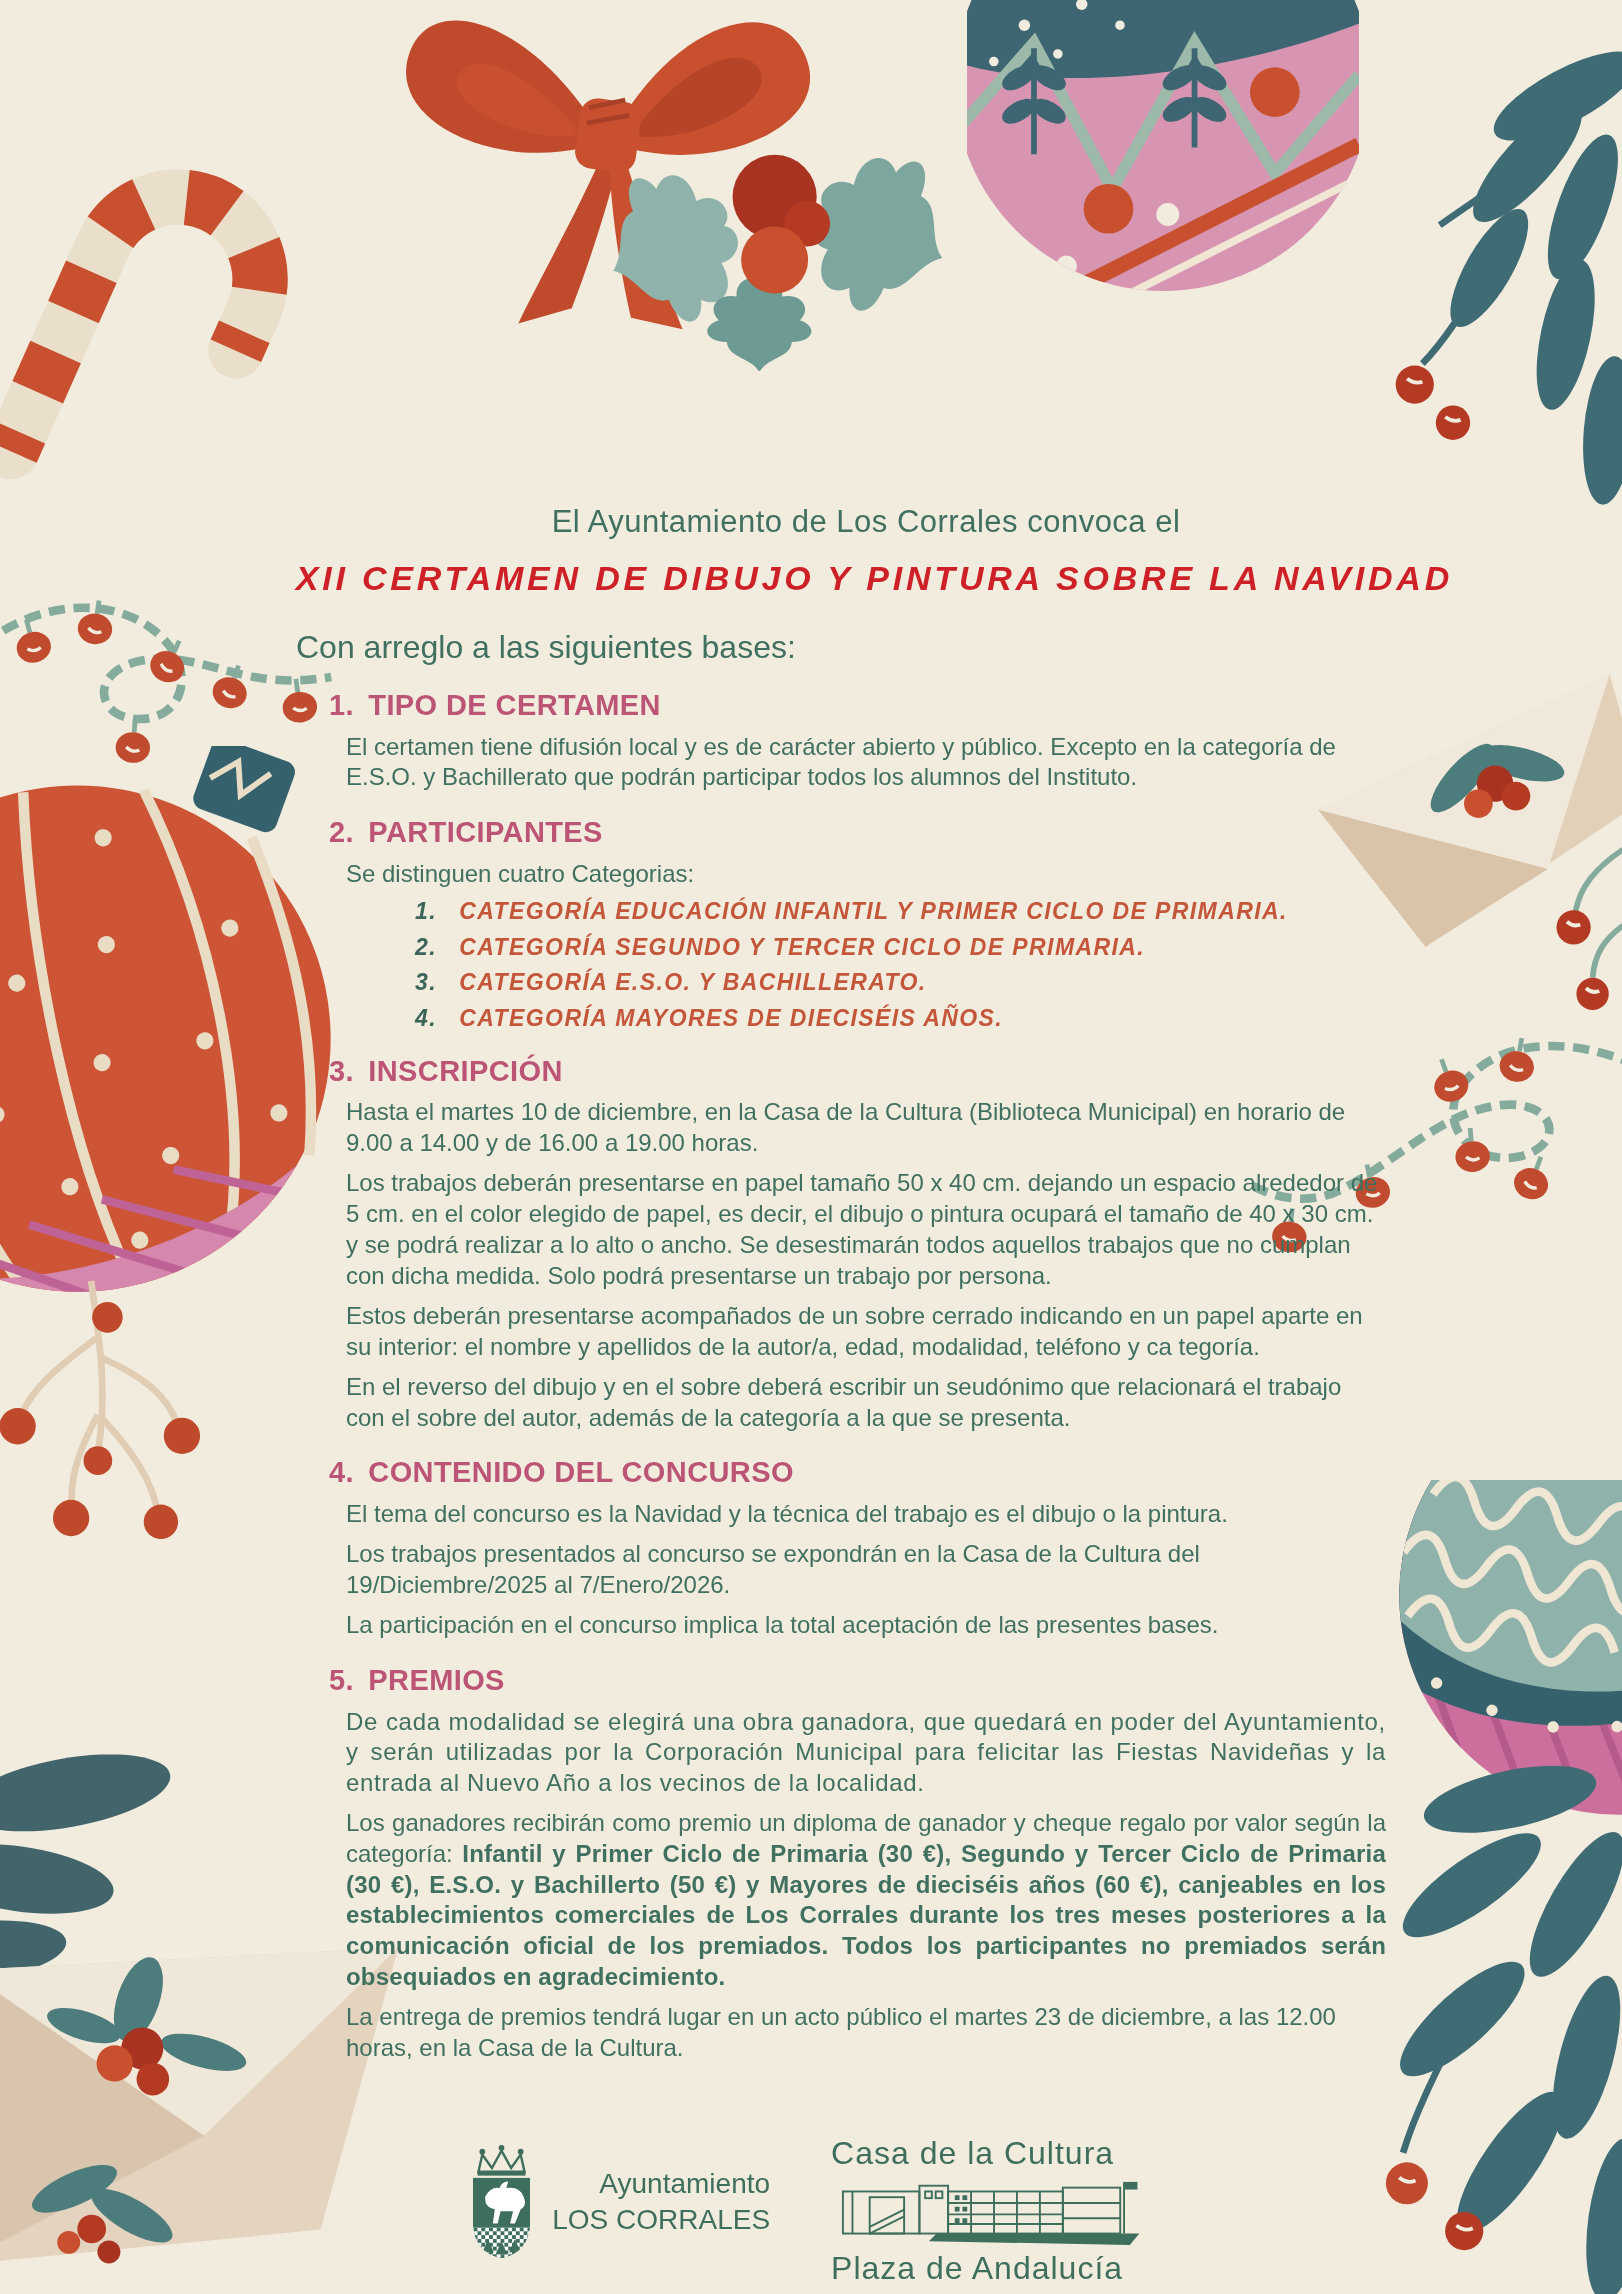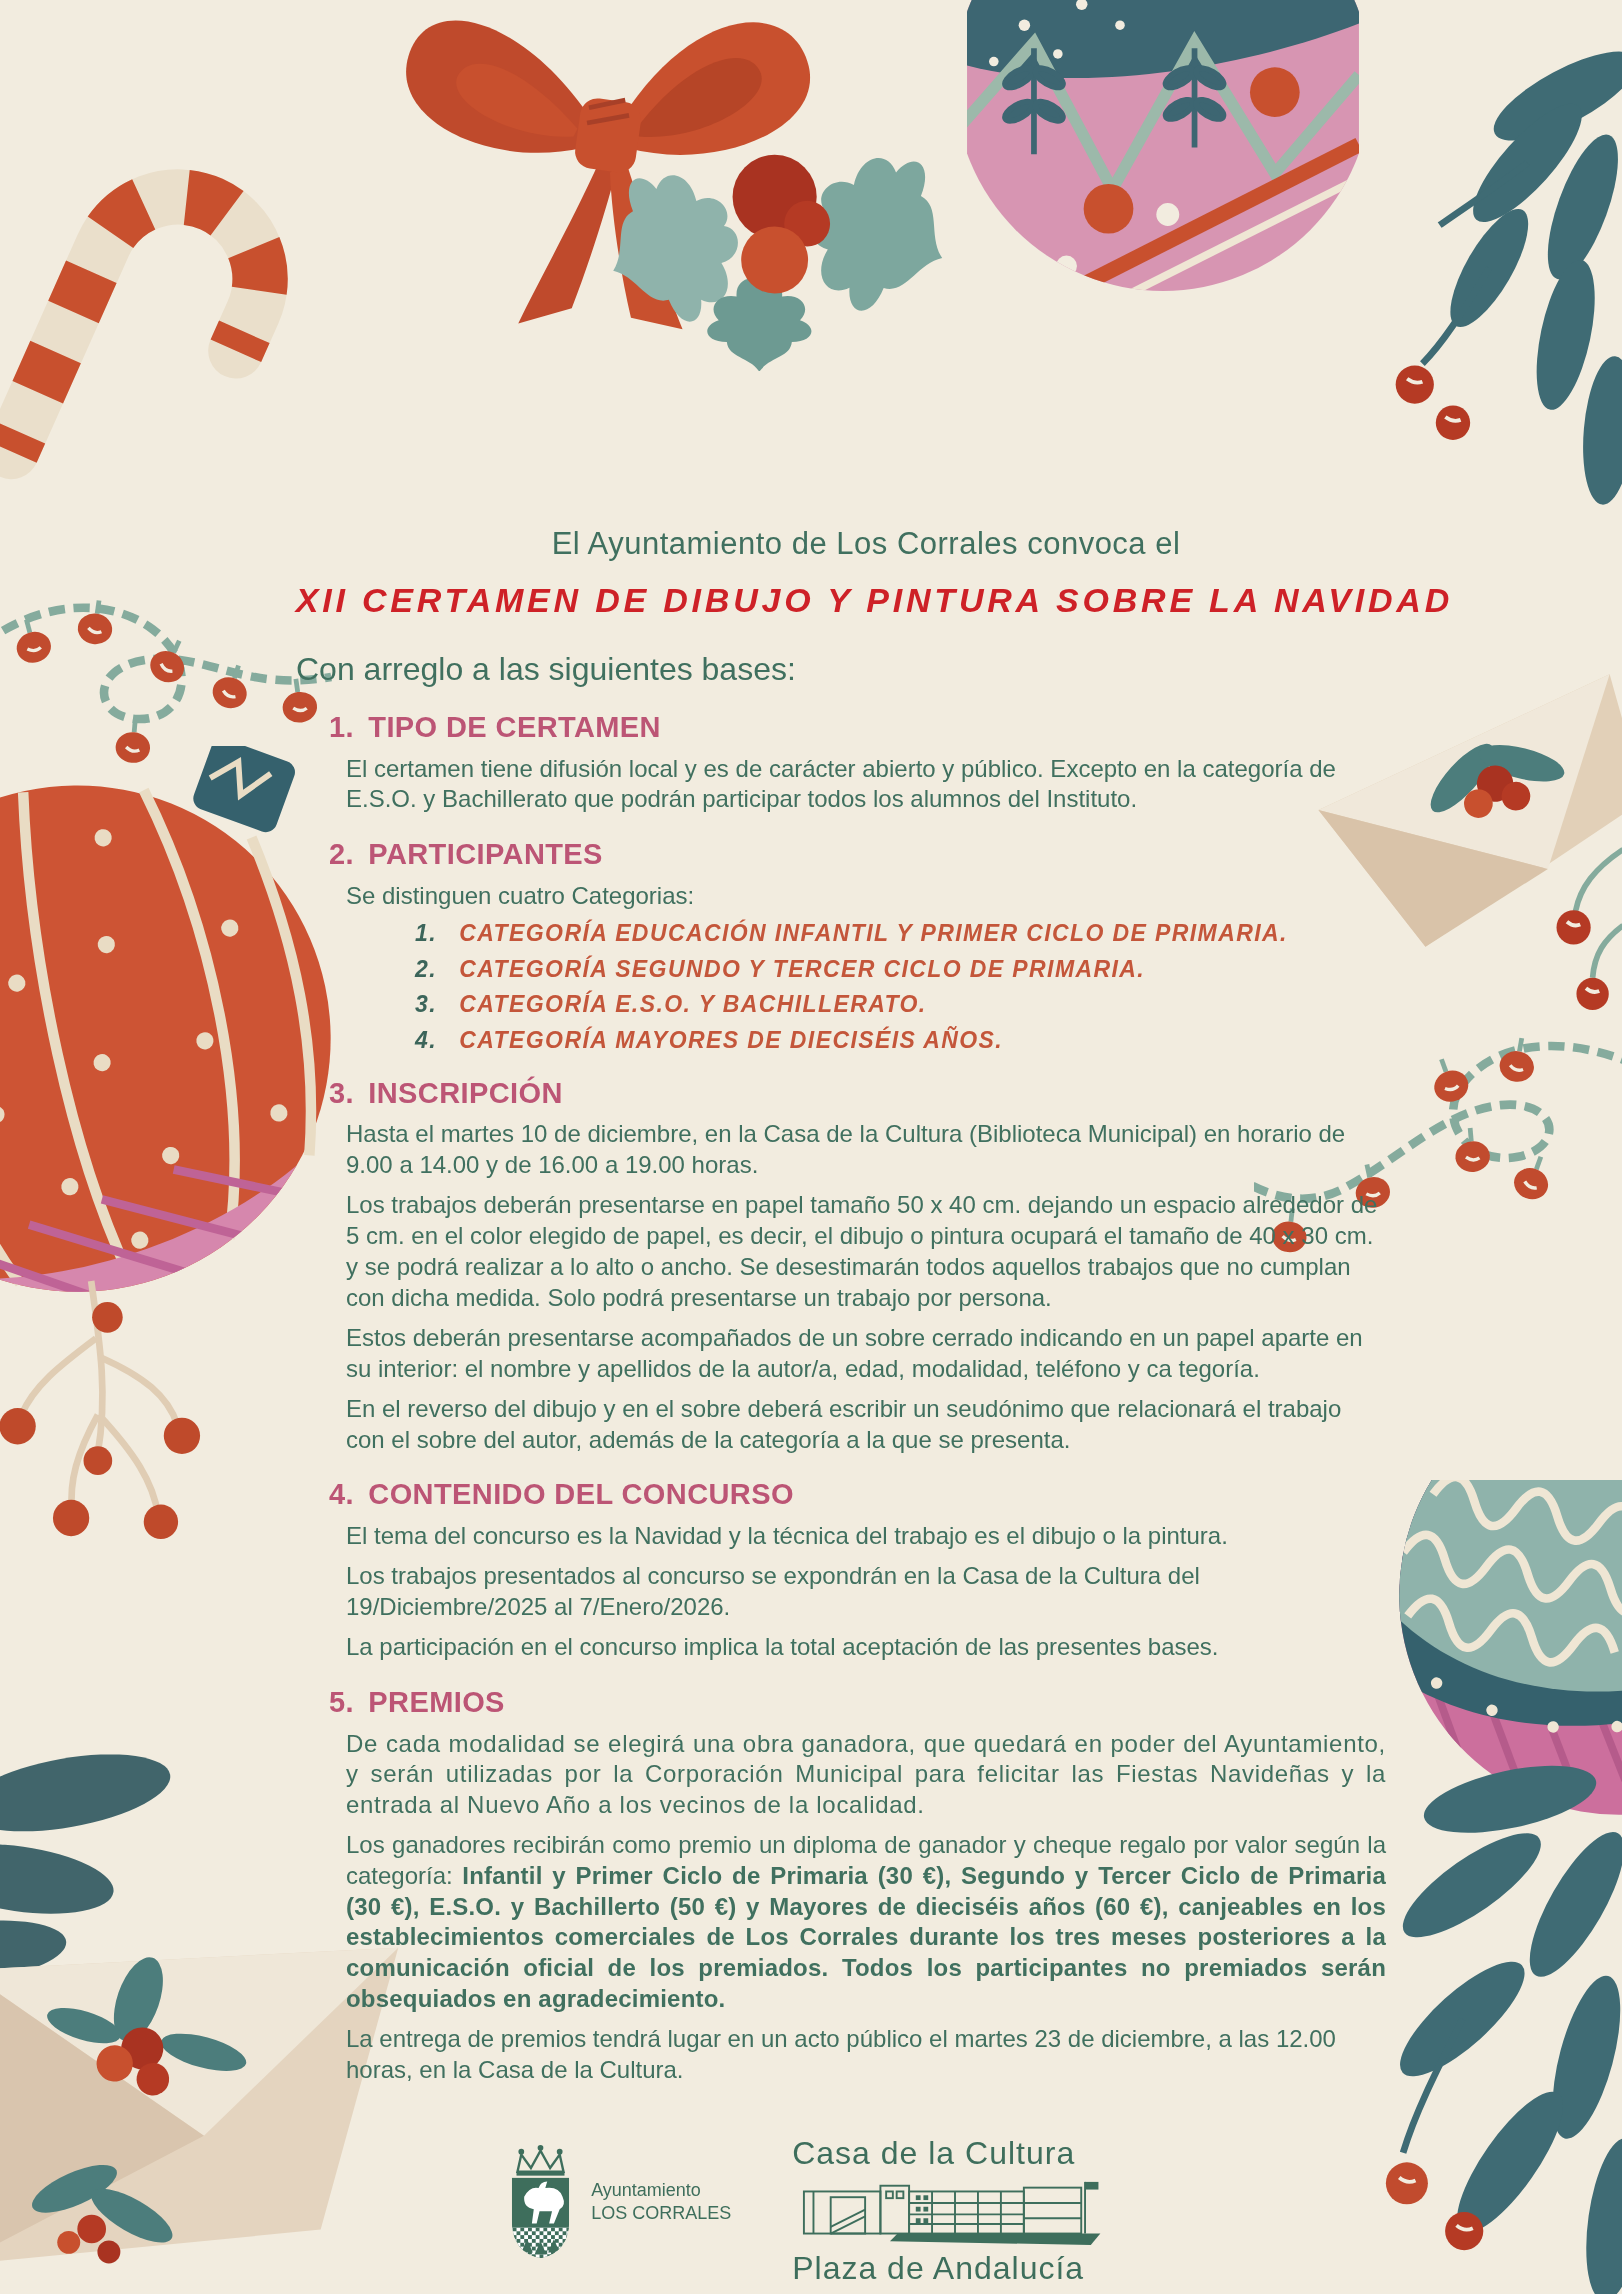--- a/index.html
+++ b/index.html
@@ -4,21 +4,21 @@
 <style>
   html,body { margin:0; padding:0; background:#d8d4c8; }
   .poster {
     position:relative; width:1622px; height:2294px;
     background:#f2ecdf; overflow:hidden;
     font-family:"Liberation Sans", sans-serif;
   }
   .poster * { box-sizing:border-box; }
   .deco { position:absolute; z-index:1; }
 
-  .content { position:absolute; z-index:2; left:346px; top:526px; width:1040px; color:#40705f; }
+  .content { position:absolute; z-index:2; left:346px; top:504px; width:1040px; color:#40705f; }
   .intro  { font-size:31px; text-align:center; letter-spacing:0.5px; }
   .title  { font-size:34px; font-weight:700; font-style:italic; letter-spacing:3.8px;
             color:#ce2127; text-align:right; margin:19px -67px 0; white-space:nowrap; }
   .bases  { font-size:32px; margin:31px 0 0 -50px; }
 
   section { margin-top:23px; }
   h2 { font-size:29px; font-weight:700; color:#bc5575; letter-spacing:0.4px;
        margin:0 0 0 -17px; display:flex; gap:14.3px; }
   section p { font-size:24px; line-height:1.28; margin:9.6px 0 0; }
   .justify { text-align:justify; }
@@ -26,21 +26,21 @@
   b.prize  { letter-spacing:0.2px; }
 
   .cats { list-style:none; margin:5.7px 0 0; padding:0 0 0 69px; }
   .cats li { font-size:23px; font-weight:700; font-style:italic; letter-spacing:1.4px;
              color:#c4563a; margin-top:8.6px; display:flex; gap:15.3px; }
   .cat-num { color:#3c655a; min-width:29px; }
 
   .footer { position:absolute; z-index:2; top:2135px; left:0; width:100%;
             display:flex; justify-content:center; align-items:flex-start; gap:61px; color:#3e6e5c; }
   .ayto { display:flex; align-items:center; gap:15.3px; margin-top:7.6px; }
-  .ayto-text { font-size:18px; line-height:1.3; }
+  .ayto-text { font-size:28px; line-height:1.3;text-align:right; }
   .casa { width:325px; text-align:left; }
   .casa-title, .plaza { font-size:32px; letter-spacing:1px; }
   .casa svg { display:block; margin:5.7px auto 3.8px; }
 </style>
 </head>
 <body>
 
 <div class="poster">
 
   <svg class="deco" style="left:5.7px;top:113px;transform:rotate(24deg);" width="315" height="430" viewBox="0 0 330 450">

